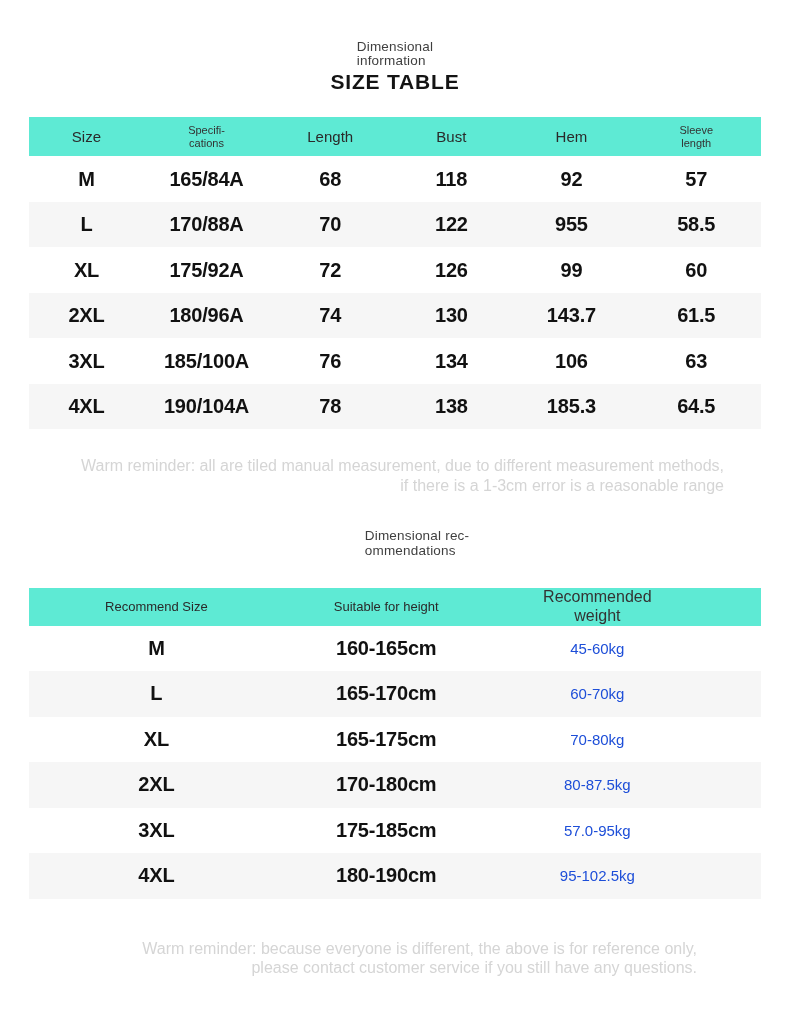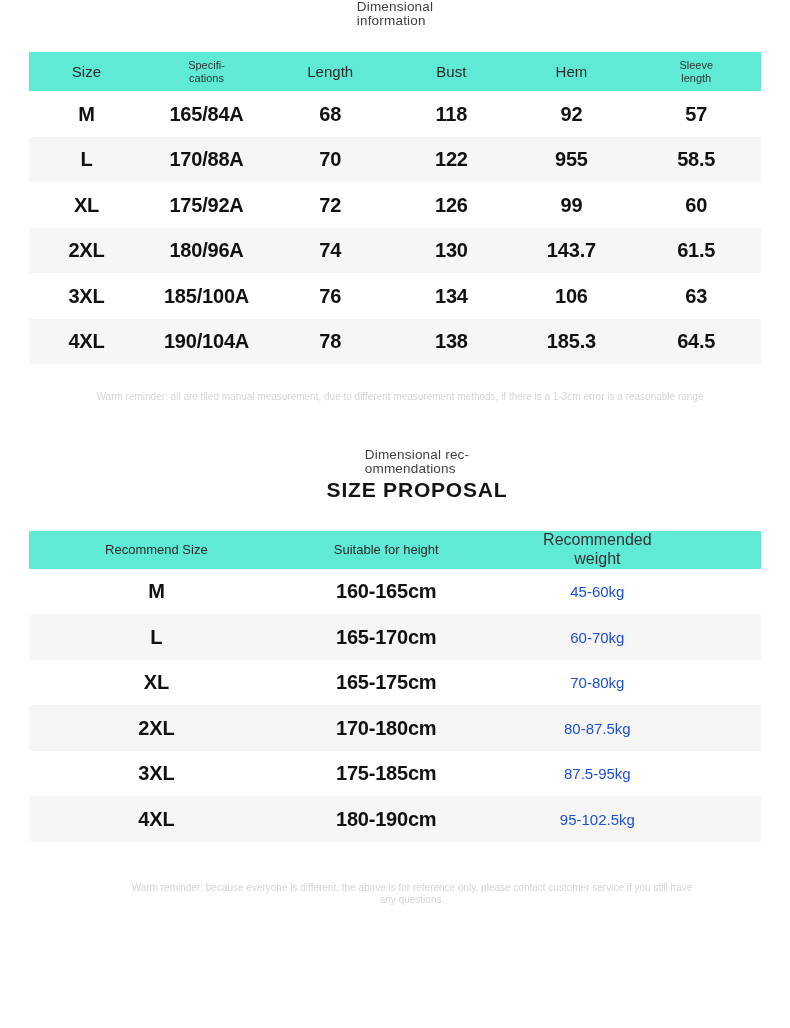--- a/index.html
+++ b/index.html
@@ -12,22 +12,22 @@
 
   .title-block { text-align:center; }
   .title-block .subtitle {
     display:inline-block; text-align:left; white-space:pre-line;
     font-size:13.5px; line-height:1.07; color:#3f3f3f; letter-spacing:0.2px;
   }
   .title-block .big-title {
     font-size:21px; font-weight:700; color:#141414; letter-spacing:0.8px;
     margin-top:1px;
   }
-  #title-block-1 { }
-  #title-block-2 { margin-top:44px;padding-left:44px; }
+  #title-block-1 { padding-top:40px; }
+  #title-block-2 { margin-top:34px;padding-left:44px; }
 
   table.size-grid {
     width:732px; margin-left:29px; border-collapse:collapse; table-layout:fixed;
   }
   #size-table { margin-top:23px; }
   #proposal-table { margin-top:29px; }
 
   table.size-grid thead th {
     background:#5eead4; font-weight:400; color:#2a2a2a; text-align:center;
     vertical-align:middle;
@@ -55,31 +55,32 @@
   
   #proposal-table col.p1 { width:34.8%; }
   #proposal-table col.p2 { width:28.0%; }
   #proposal-table col.p3 { width:37.2%; }
   #proposal-table th.weight-col, #proposal-table td.weight-col { padding-right:55px; }
   #proposal-table tbody td.weight-col {
     font-size:15px; font-weight:400; color:#1d4ed8; letter-spacing:0;
   }
 
   .warm-note {
-    font-size:10px; line-height:1.22; color:#d5d5d5; text-align:center;
+    font-size:16px; line-height:1.22; color:#d5d5d5; text-align:right;
   }
   #warm-note-1 { margin:27px 0 0 76px; width:648px; }
   #warm-note-2 { margin:40px 0 0 127px; width:570px; }
 </style>
 </head>
 <body>
 
 <div class="title-block" id="title-block-1">
   <span class="subtitle">Dimensional
 information</span>
+  <div class="big-title">SIZE TABLE</div>
 </div>
 
 <table class="size-grid" id="size-table">
   <colgroup>
     <col class="c1">
       <col class="c2">
       <col class="c3">
       <col class="c4">
       <col class="c5">
       <col class="c6">
@@ -146,21 +147,20 @@
       <td>64.5</td>
     </tr>
   </tbody>
 </table>
 
 <p class="warm-note" id="warm-note-1">Warm reminder: all are tiled manual measurement, due to different measurement methods, if there is a 1-3cm error is a reasonable range</p>
 
 <div class="title-block" id="title-block-2">
   <span class="subtitle">Dimensional rec-
 ommendations</span>
-  <div class="big-title">SIZE PROPOSAL</div>
 </div>
 
 <table class="size-grid" id="proposal-table">
   <colgroup>
     <col class="p1">
       <col class="p2">
       <col class="p3">
   </colgroup>
   <thead>
     <tr>
@@ -187,21 +187,21 @@
       <td class="weight-col">70-80kg</td>
     </tr>
     <tr>
       <td>2XL</td>
       <td>170-180cm</td>
       <td class="weight-col">80-87.5kg</td>
     </tr>
     <tr>
       <td>3XL</td>
       <td>175-185cm</td>
-      <td class="weight-col">87.5-95kg</td>
+      <td class="weight-col">57.0-95kg</td>
     </tr>
     <tr>
       <td>4XL</td>
       <td>180-190cm</td>
       <td class="weight-col">95-102.5kg</td>
     </tr>
   </tbody>
 </table>
 
 <p class="warm-note" id="warm-note-2">Warm reminder: because everyone is different, the above is for reference only, please contact customer service if you still have any questions.</p>

